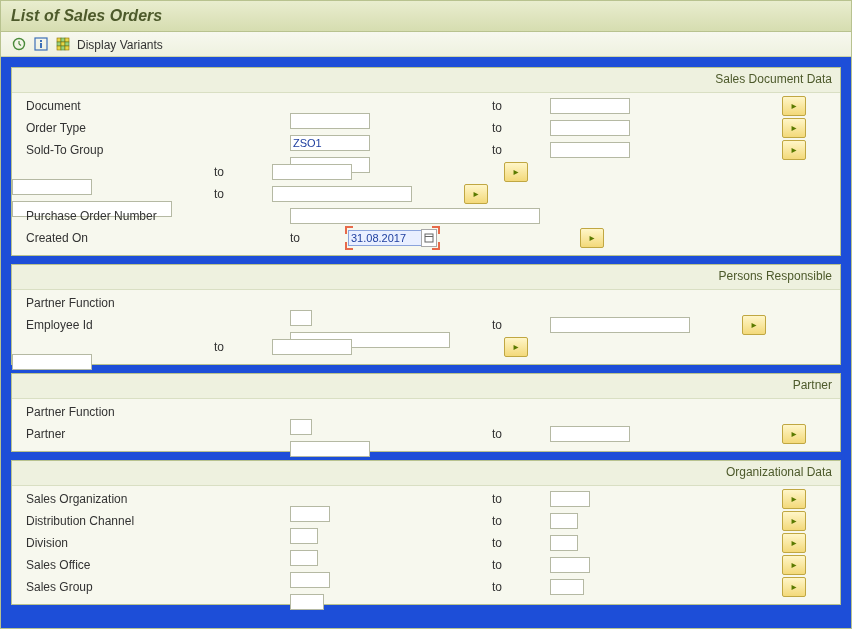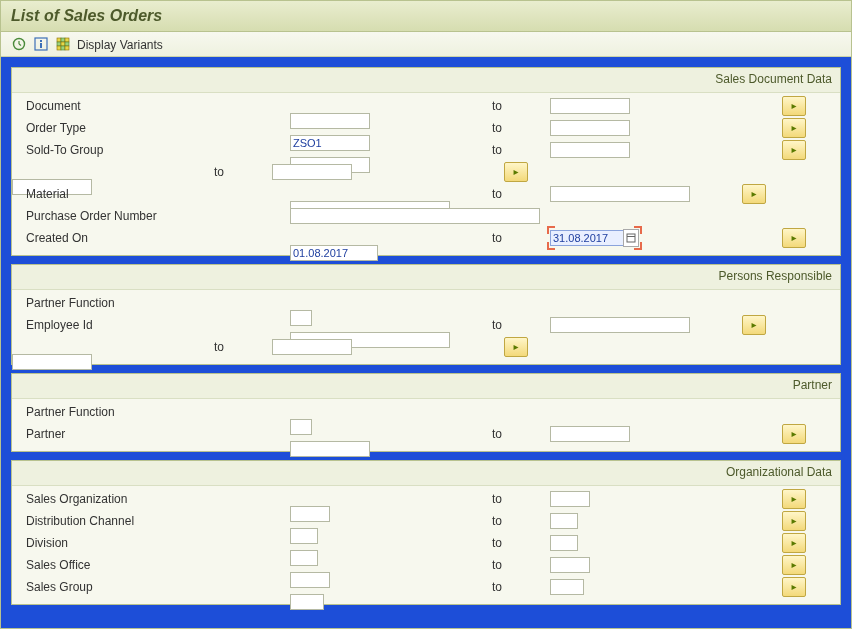--- a/index.html
+++ b/index.html
@@ -138,21 +138,20 @@
               <input type="text" class="w-med" style="">
             </div>
         <div class="spacer"></div>
         <div class="sel-cell">
               <div class="sel-btn">
                 <span class="arrow-right">▸</span>
               </div>
             </div>
       </div>
       <div class="row">
-        <div class="label">Material</div>
         <div class="fcell">
               <input type="text" class="w-wide" style="">
             </div>
         <div class="to-cell">to</div>
         <div class="fcell2">
               <input type="text" style="width: 140px;">
             </div>
         <div style="width:20px"></div>
         <div class="sel-cell">
               <div class="sel-btn">
@@ -161,23 +160,20 @@
             </div>
       </div>
       <div class="row">
         <div class="label">Purchase Order Number</div>
         <div style="display:flex">
               <input type="text" class="w-po" style="">
             </div>
       </div>
       <div class="row">
         <div class="label">Created On</div>
-        <div class="fcell">
-              <input type="text" class="w-date" value="01.08.2017" style="">
-            </div>
         <div class="to-cell">to</div>
         <div class="fcell2">
           <span class="date-focus-wrap">
             <span class="corner tl"></span>
                 <span class="corner tr"></span>
                 <span class="corner bl"></span>
                 <span class="corner br"></span>
             <input type="text" style="width: 74px;" value="31.08.2017">
             <span class="f4-btn">
               <svg width="10" height="10" viewBox="0 0 10 10">

